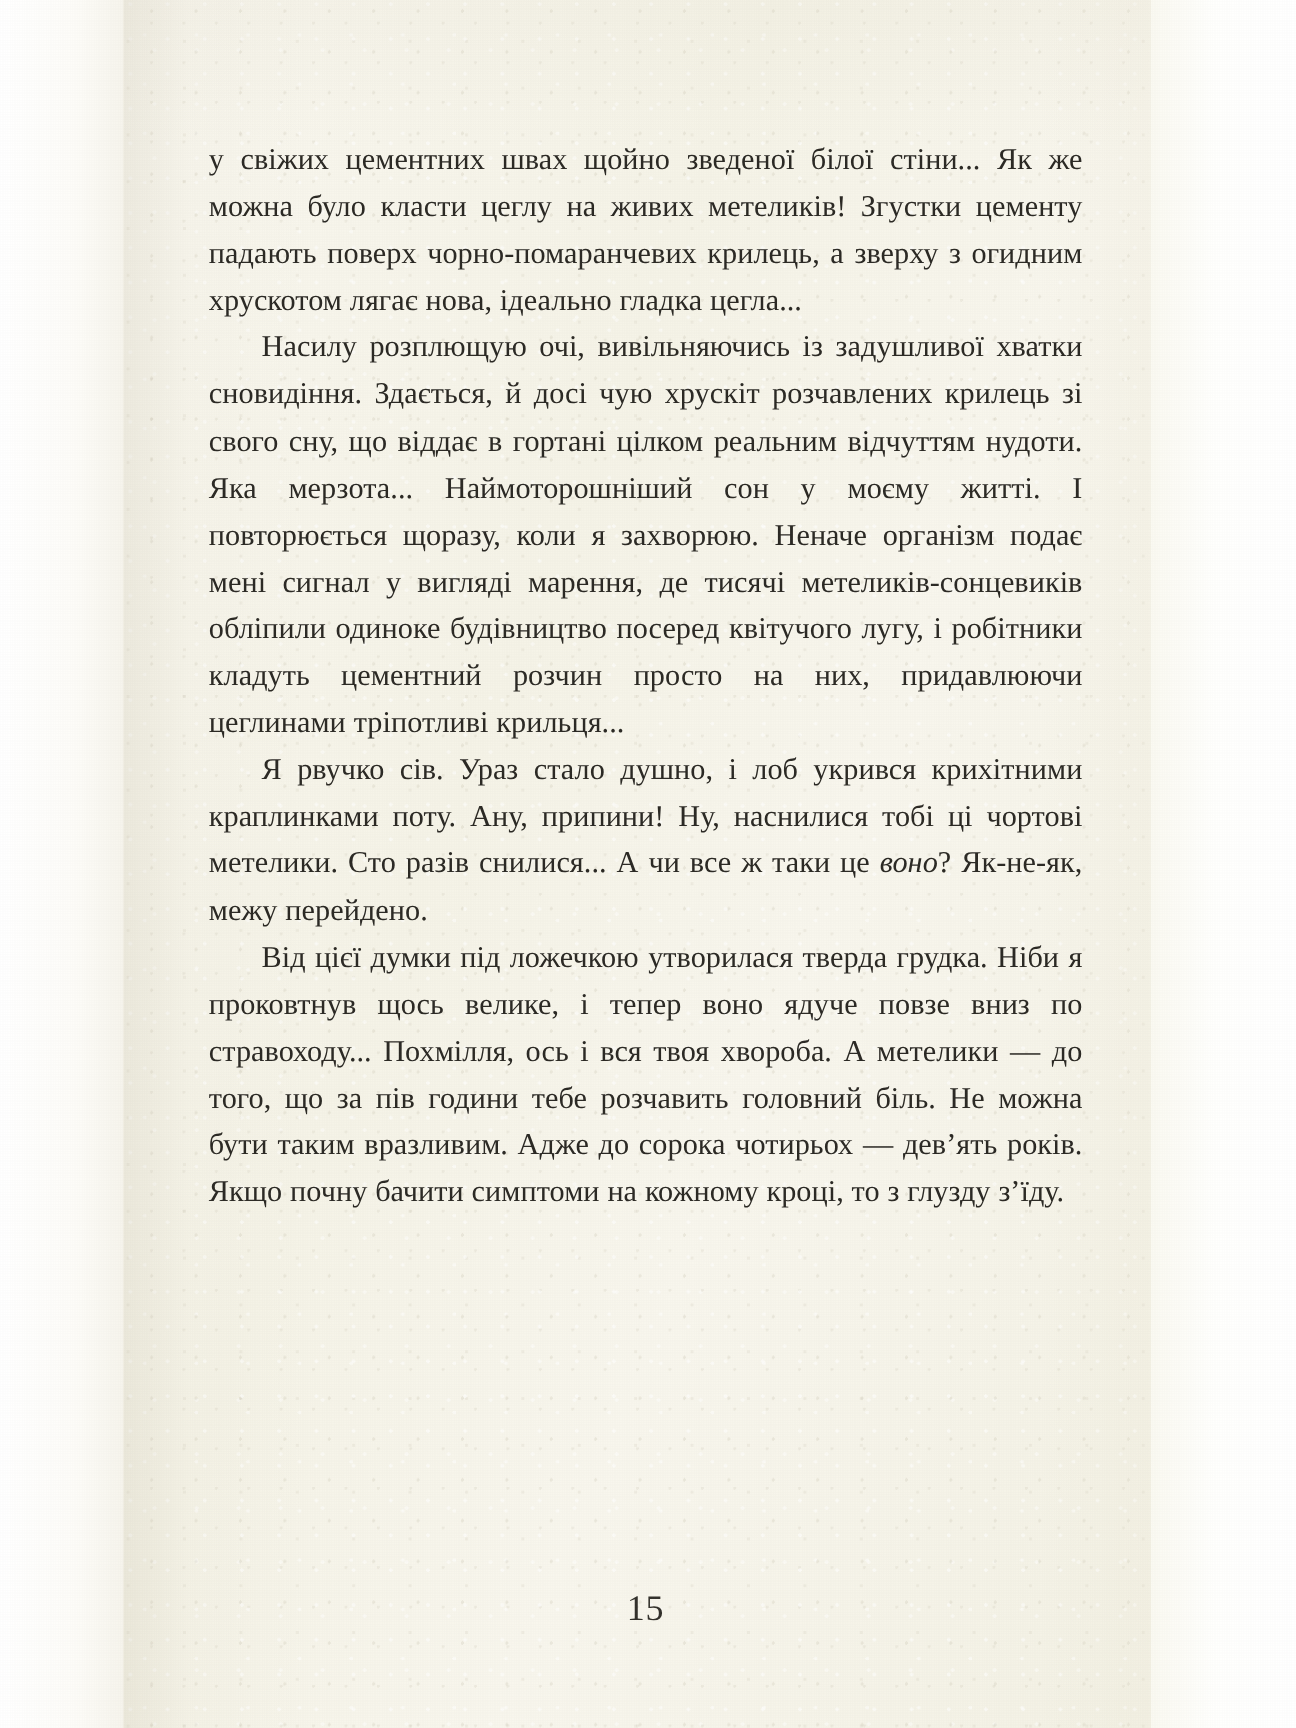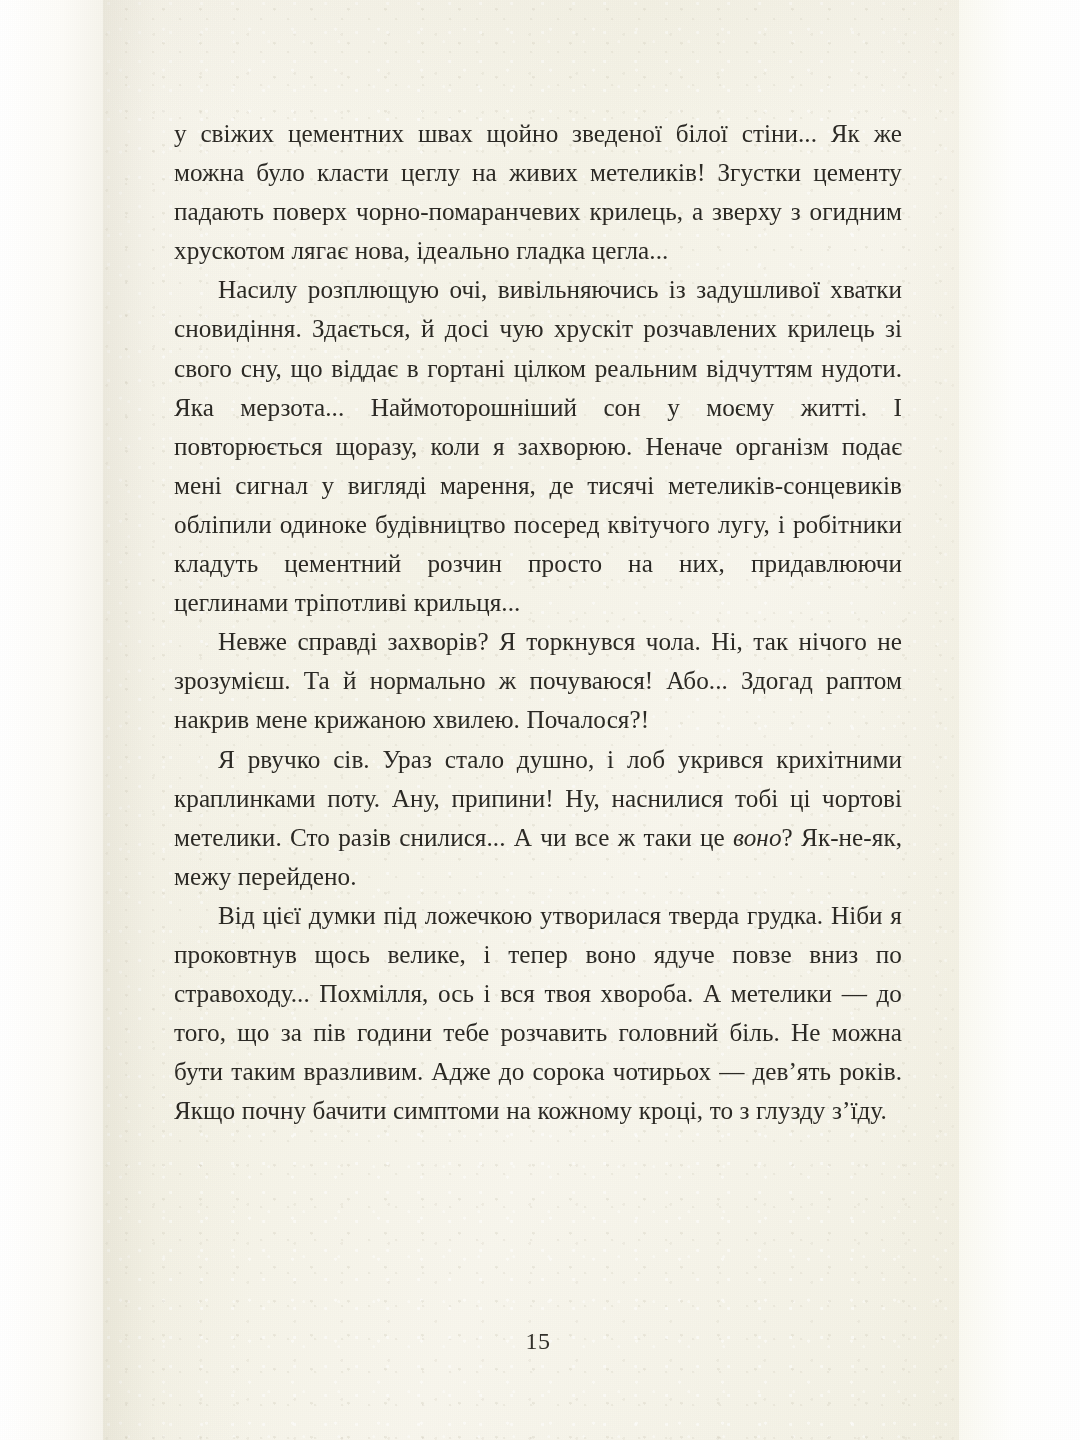--- a/index.html
+++ b/index.html
@@ -87,21 +87,21 @@
   .para.first { text-indent: 0; }
   .para em { font-style: italic; }
 
   
   .folio {
     position: absolute;
     left: 174px;
     top: 1326px;
     width: 728px;
     text-align: center;
-    font-size: 24px;
+    font-size: 30px;
     line-height: 30px;
     color: #33312b;
     letter-spacing: .6px;
   }
 
   
   .grain {
     position: absolute;
     inset: 0;
     pointer-events: none;
@@ -118,21 +118,20 @@
 
   <div class="bleed-left"></div>
   <div class="bleed-right"></div>
 
   <div class="paper"></div>
   <div class="paper-shade"></div>
 
   <div class="textblock" id="textblock">
       <p class="para first"><span>у свіжих цементних швах щойно зведеної білої стіни... Як же можна було класти цеглу на живих метеликів! Згустки цементу падають поверх чорно-помаранчевих крилець, а зверху з огидним хрускотом лягає нова, ідеально гладка цегла...</span></p>
       <p class="para"><span>Насилу розплющую очі, вивільняючись із задушливої хватки сновидіння. Здається, й досі чую хрускіт розчавлених крилець зі свого сну, що віддає в гортані цілком реальним відчуттям нудоти. Яка мерзота... Наймоторошніший сон у моєму житті. І повторюється щоразу, коли я захворюю. Неначе організм подає мені сигнал у вигляді марення, де тисячі метеликів-сонцевиків обліпили одиноке будівництво посеред квітучого лугу, і робітники кладуть цементний розчин просто на них, придавлюючи цеглинами тріпотливі крильця...</span></p>
-      <p class="para"><span>Невже справді захворів? Я торкнувся чола. Ні, так нічого не зрозумієш. Та й нормально ж почуваюся! Або... Здогад раптом накрив мене крижаною хвилею. Почалося?!</span></p>
       <p class="para"><span>Я рвучко сів. Ураз стало душно, і лоб укрився крихітними краплинками поту. Ану, припини! Ну, наснилися тобі ці чортові метелики. Сто разів снилися... А чи все ж таки це </span><em>воно</em><span>? Як-не-як, межу перейдено.</span></p>
       <p class="para"><span>Від цієї думки під ложечкою утворилася тверда грудка. Ніби я проковтнув щось велике, і тепер воно ядуче повзе вниз по стравоходу... Похмілля, ось і вся твоя хвороба. А метелики — до того, що за пів години тебе розчавить головний біль. Не можна бути таким вразливим. Адже до сорока чотирьох — дев’ять років. Якщо почну бачити симптоми на кожному кроці, то з глузду з’їду.</span></p>
     </div>
 
   <div class="folio">15</div>
 
   <div class="grain"></div>
 </div>
 
 </body></html>

